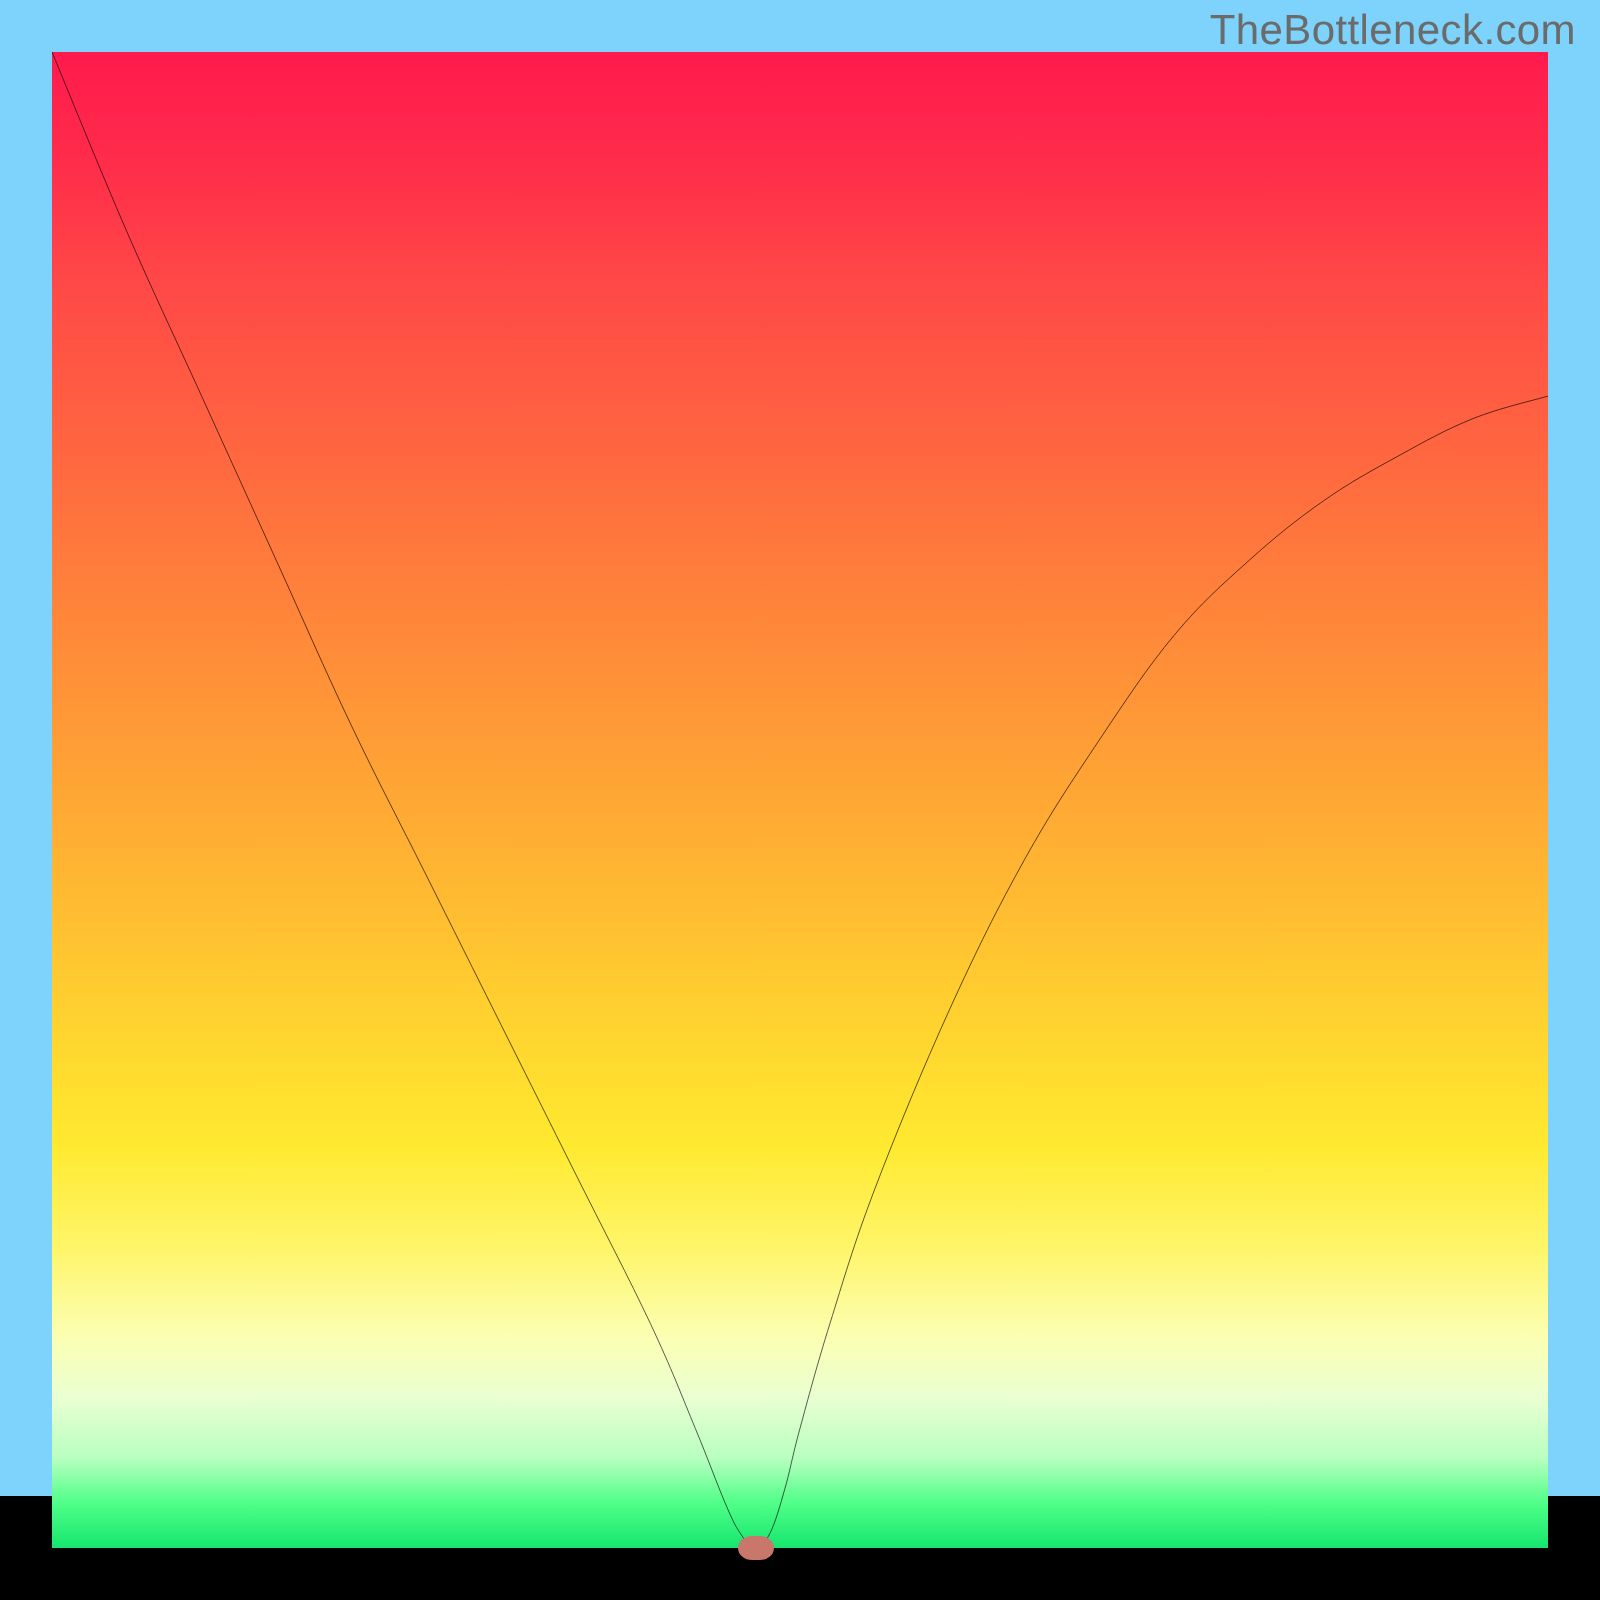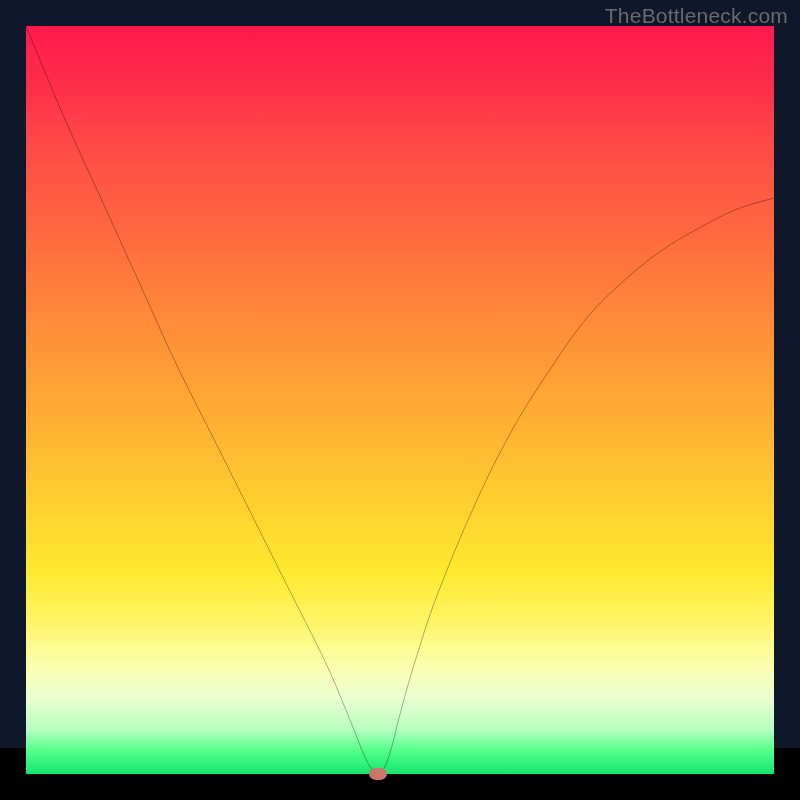--- a/index.html
+++ b/index.html
@@ -8,21 +8,21 @@
     width: 800px;
     height: 800px;
     background: #000;
     overflow: hidden;
     font-family: Arial, Helvetica, sans-serif;
   }
   .frame {
     position: relative;
     width: 800px;
     height: 748px;
-    background: #0f172a;
+    background: #7dd3fc;
   }
   .plot {
     position: absolute;
     left: 26px;
     top: 26px;
     width: 748px;
     height: 748px;
     background: linear-gradient(to bottom,
       #ff1a4d 0%,
       #ff2e4a 8%,

